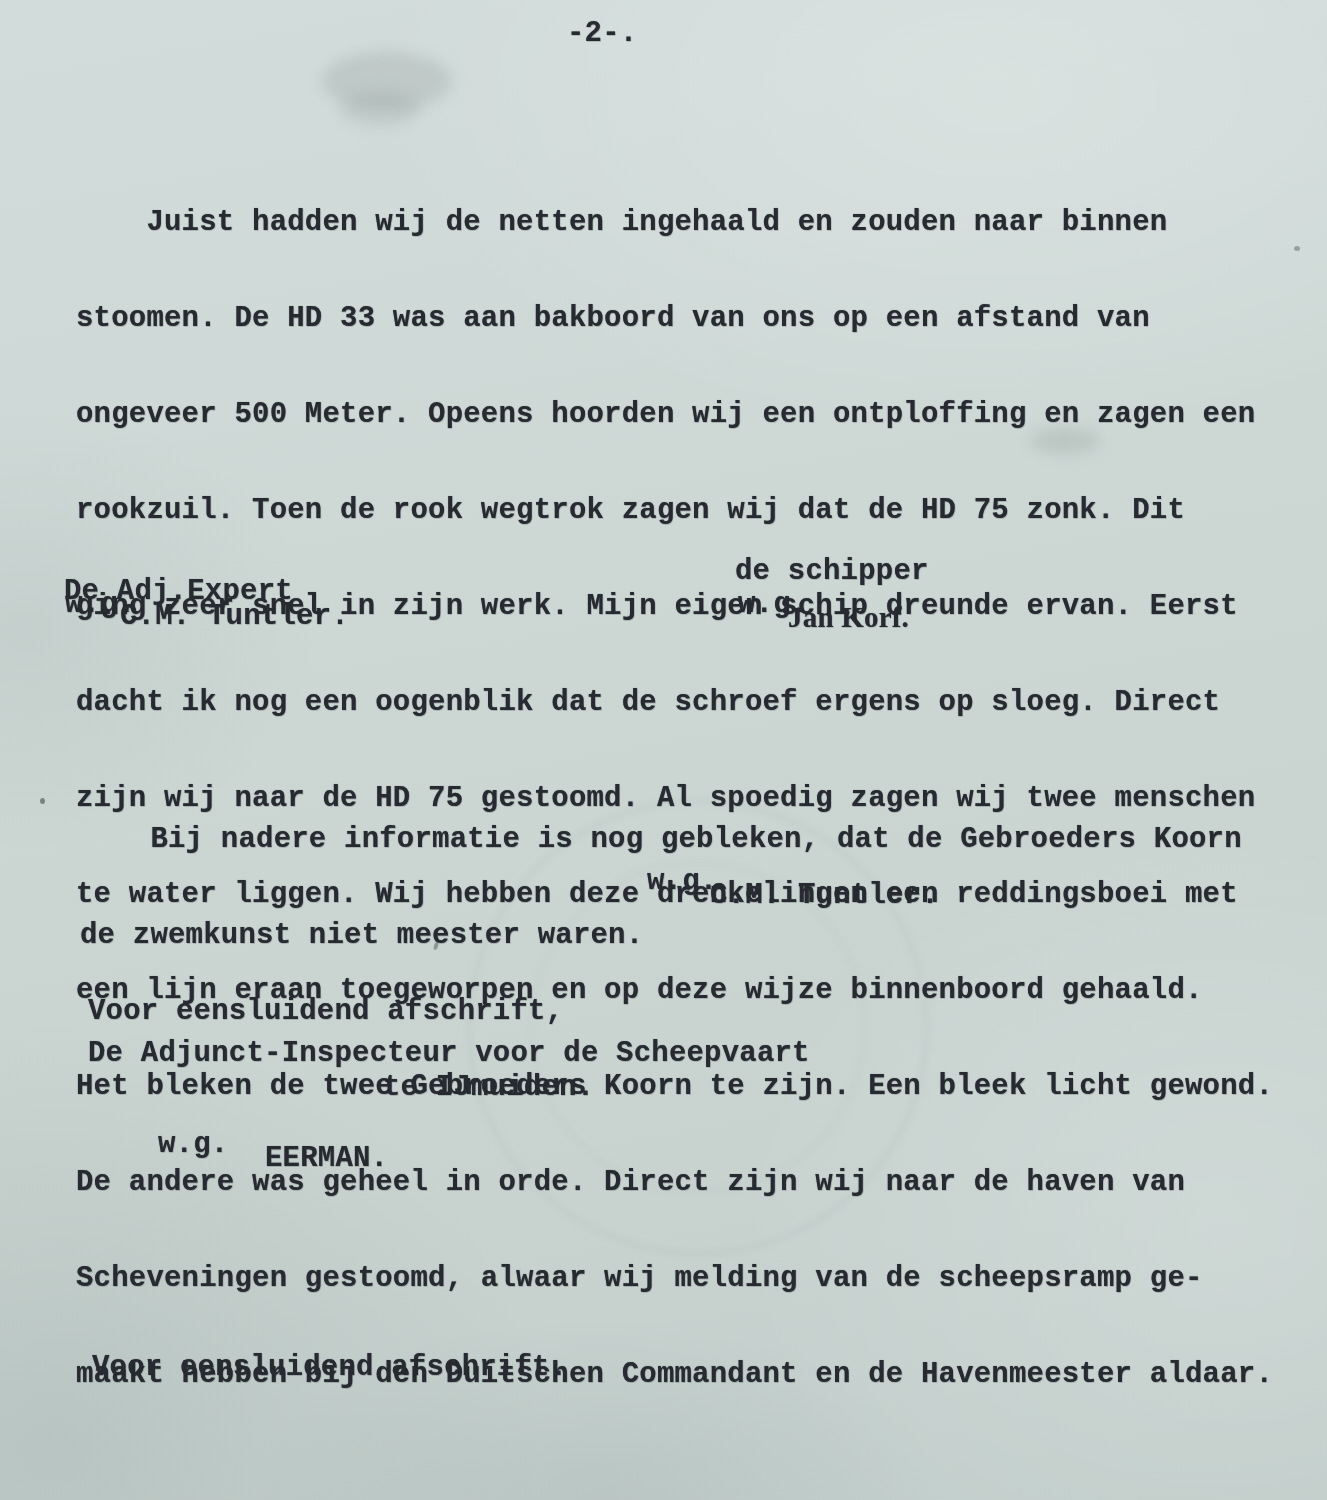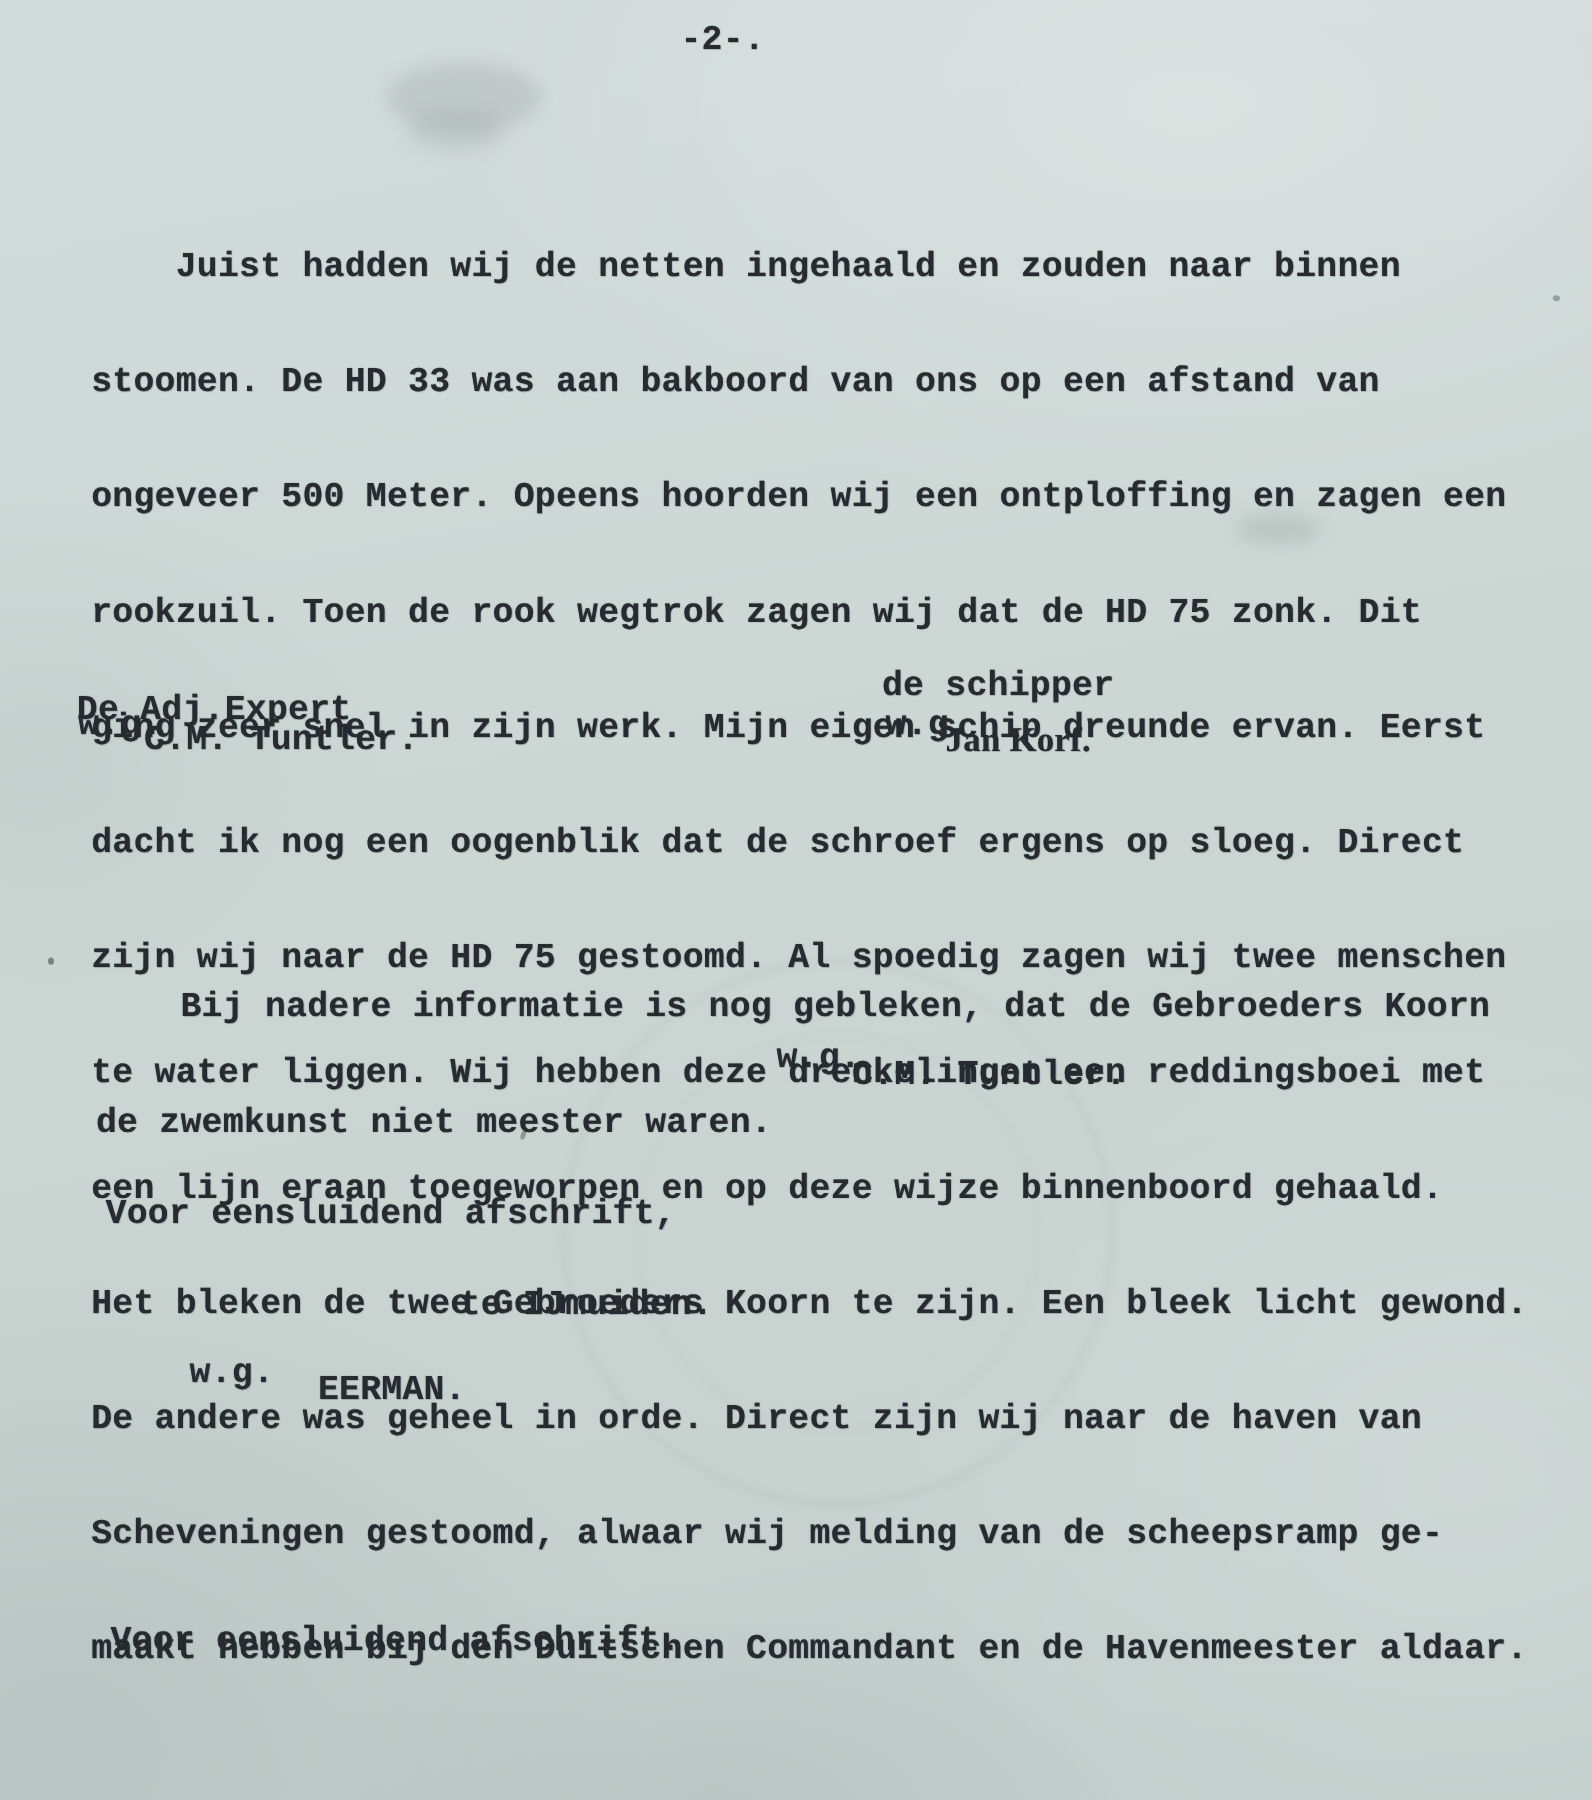--- a/index.html
+++ b/index.html
@@ -94,20 +94,21 @@
 
   <div class="ink" style="left:80px; top:760px;font-family:Liberation Mono, monospace;">
     <div>    Bij nadere informatie is nog gebleken, dat de Gebroeders Koorn</div>
     <div>de zwemkunst niet meester waren.</div>
   </div>
 
   <div class="ink" style="left:647px; top:866px;">w.g.</div>
   <div class="ink" style="left:710px; top:880px;">C.M. Tuntler.</div>
 
   <div class="ink" style="left:88px;  top:996px;">Voor eensluidend afschrift,</div>
+  <div class="ink" style="left:88px;  top:1038px;">De Adjunct-Inspecteur voor de Scheepvaart</div>
   <div class="ink" style="left:383px; top:1072px;">te IJmuiden.</div>
 
   <div class="ink" style="left:158px; top:1129px;">w.g.</div>
   <div class="ink" style="left:225px; top:1143px;margin-left:40px;">EERMAN.</div>
 
   <div class="ink" style="left:92px; top:1352px;">Voor eensluidend afschrift.</div>
 
 </div>
 
 </body></html>

